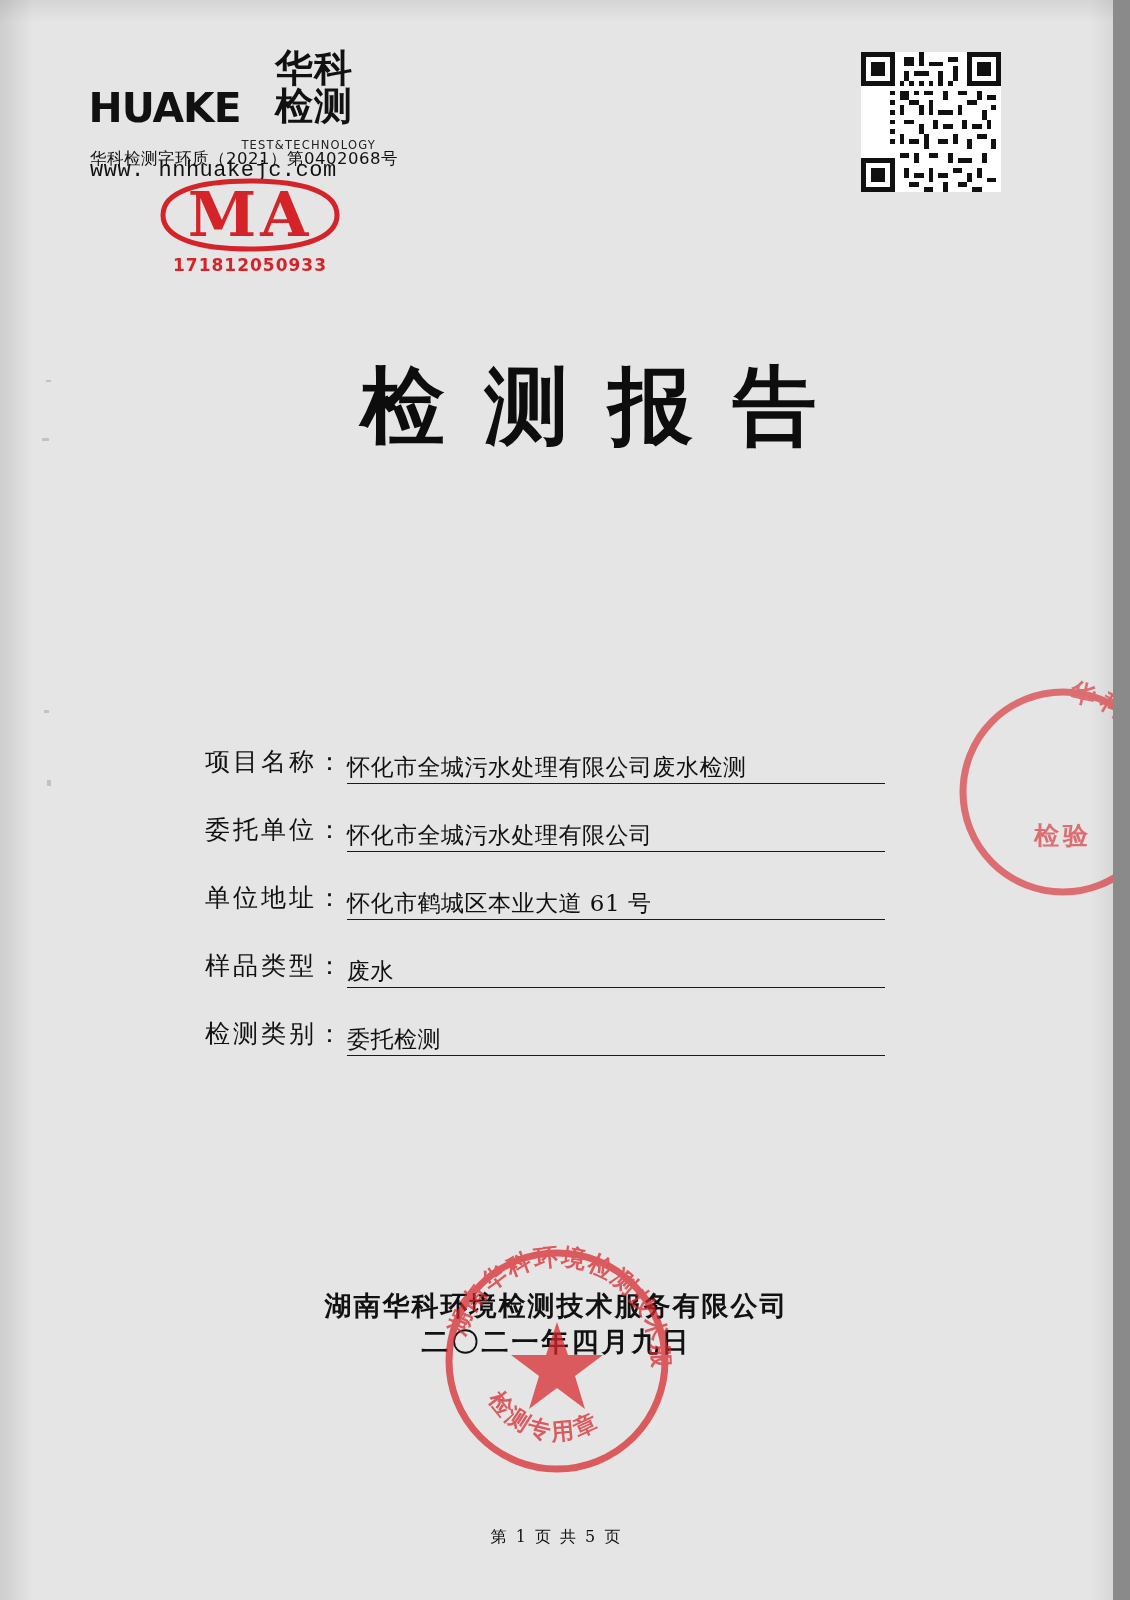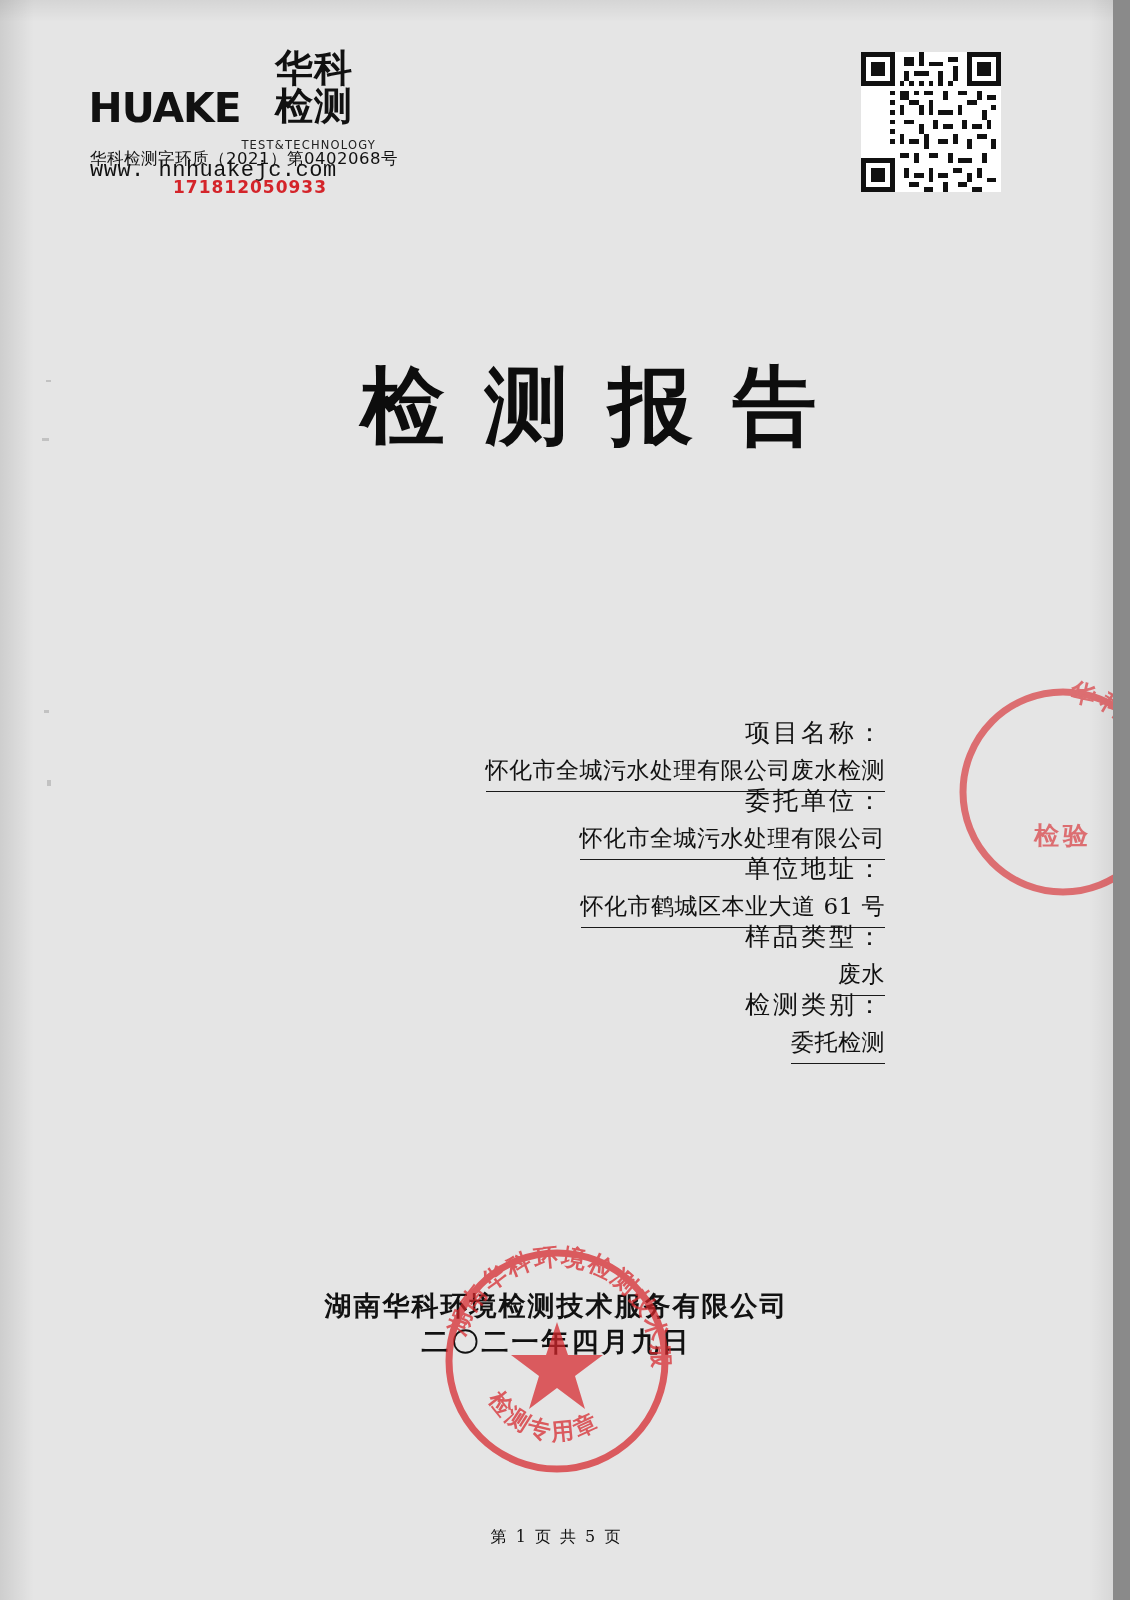--- a/index.html
+++ b/index.html
@@ -149,34 +149,32 @@
   .fields {
     position: absolute;
     left: 205px;
     top: 716px;
     width: 680px;
   }
   .field-row {
     display: flex;
     align-items: flex-end;
     height: 68px;
-    flex-direction: column;
   }
   .field-label {
     font-family: "DejaVu Serif", serif;
     font-size: 25px;
     letter-spacing: 3px;
     color: #111;
     white-space: nowrap;
     padding-bottom: 6px;
   }
   .field-value-wrap {
     flex: 1;
     border-bottom: 1.6px solid #1a1a1a;
-    padding-bottom: 5px;
     margin-left: 2px;
   }
   .field-value {
     font-family: "DejaVu Serif", serif;
     font-size: 23px;
     letter-spacing: 0.5px;
     color: #111;
     white-space: nowrap;
   }
 
@@ -267,20 +265,26 @@
       <span class="logo-latin">HUAKE</span>
       <span class="logo-cn">华科检测</span>
     </div>
     <div class="logo-sub">TEST&amp;TECHNOLOGY</div>
     <div class="logo-url">www. hnhuakejc.com</div>
   </div>
 
   <div class="cert-no">华科检测字环质（2021）第0402068号</div>
 
   <div class="ma-block">
+    <div class="ma-mark">
+      <svg width="190" height="78" viewBox="0 0 190 78">
+        <path d="M8 39 C8 16, 42 5, 95 5 C148 5, 182 16, 182 39 C182 62, 148 73, 95 73 C42 73, 8 62, 8 39 Z" fill="none" stroke="#d4242a" stroke-width="5"></path>
+        <text x="95" y="60" text-anchor="middle" font-family="DejaVu Serif, serif" font-size="62" font-weight="bold" fill="#d4242a" letter-spacing="4">MA</text>
+      </svg>
+    </div>
     <div class="ma-num">171812050933</div>
   </div>
 
   <div class="qr">
     <svg width="140" height="140" viewBox="0 0 29 29" shape-rendering="crispEdges">
       <rect width="29" height="29" fill="#ffffff"></rect>
       <g fill="#111111">
 
         <rect x="0" y="0" width="7" height="1"></rect>
           <rect x="0" y="6" width="7" height="1"></rect>

